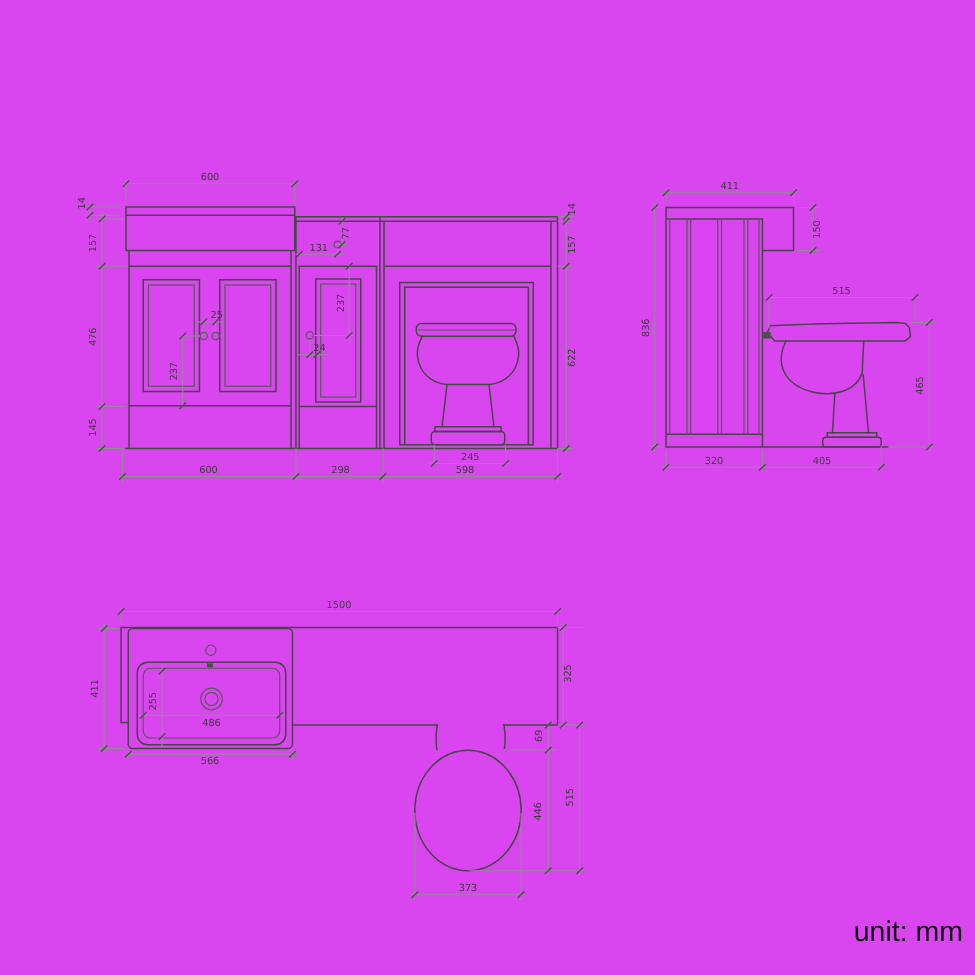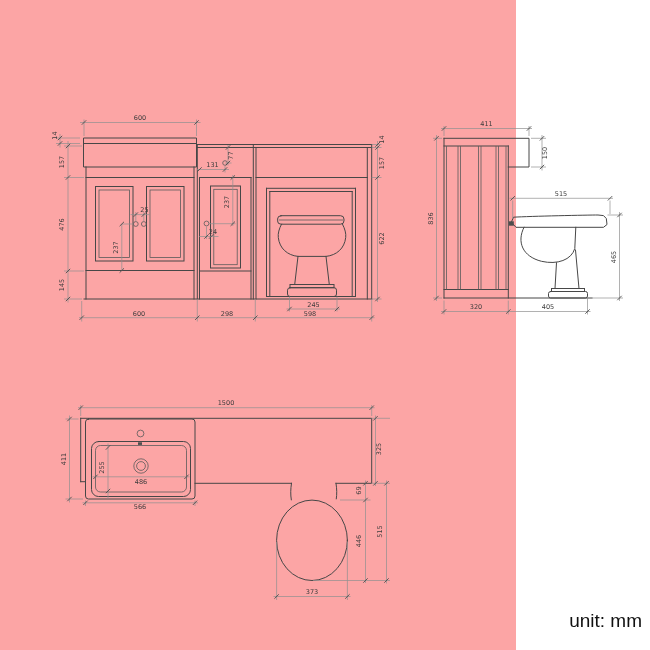--- a/index.html
+++ b/index.html
@@ -1,17 +1,17 @@
 <!DOCTYPE html>
 <html><head>
 <meta charset="utf-8">
 <style>
   html,body{margin:0;padding:0;background:#ffffff;width:650px;height:650px;overflow:hidden;
     font-family:"Liberation Sans", sans-serif;}
-  .stage{position:relative;width:516px;height:650px;background:#fca5a5;}
+  .stage{position:relative;width:650px;height:650px;background:#d946ef;}
   svg{position:absolute;left:0;top:0;}
   .obj{stroke:#474747;stroke-width:1;fill:none;stroke-linecap:square;}
   .obj-thin{stroke:#5a5a5a;stroke-width:.8;fill:none;}
   .dim{stroke:#8f8f8f;stroke-width:.7;fill:none;}
   .tick{stroke:#4d4d4d;stroke-width:.9;fill:none;}
   .fillmark{fill:#4d4d4d;stroke:none;}
   text.d{font:6.5px "DejaVu Sans", sans-serif;fill:#3c3c3c;text-anchor:middle;}
   text.unit{font:19px "Liberation Sans", sans-serif;fill:#111;text-anchor:end;}
 </style>
 </head>

